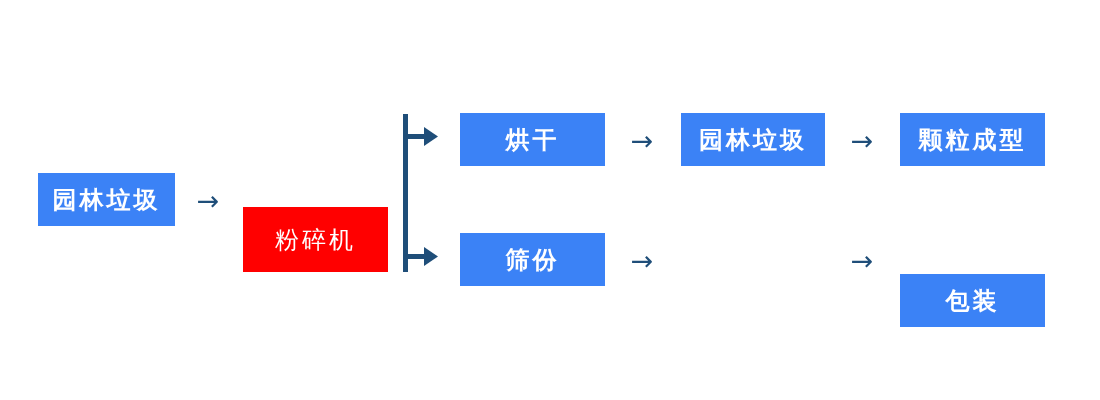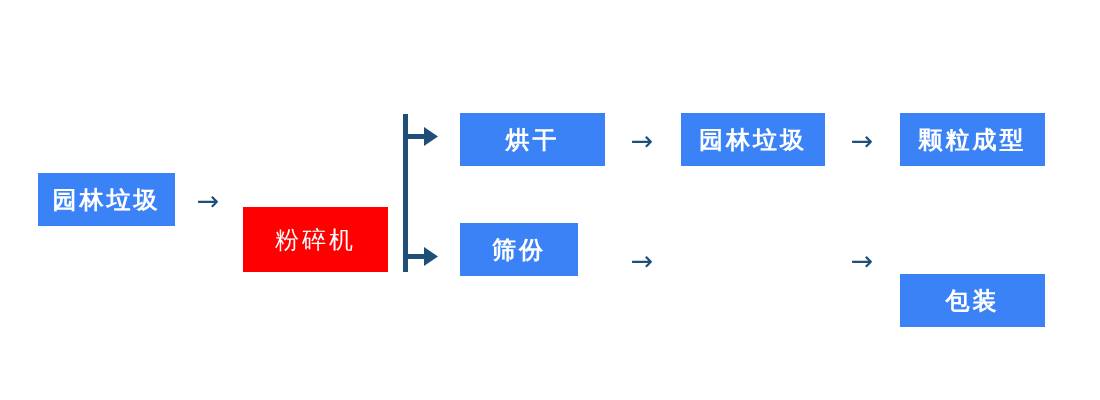--- a/index.html
+++ b/index.html
@@ -101,21 +101,21 @@
   </div>
 
   <div class="arrow" style="left:840px; top:126px; width:44px; height:28px;">
     <span>→</span>
   </div>
 
   <div class="node blue" style="left:900px; top:113px; width:145px; height:53px;">
     <span>颗粒成型</span>
   </div>
 
-  <div class="node blue" style="left:460px; top:223px; width:118px; height:53px;">
+  <div class="node blue" style="left:460px; top:233px; width:145px; height:53px;">
     <span>筛份</span>
   </div>
 
   <div class="arrow" style="left:620px; top:246px; width:44px; height:28px;">
     <span>→</span>
   </div>
 
 
   <div class="arrow" style="left:840px; top:246px; width:44px; height:28px;">
     <span>→</span>

